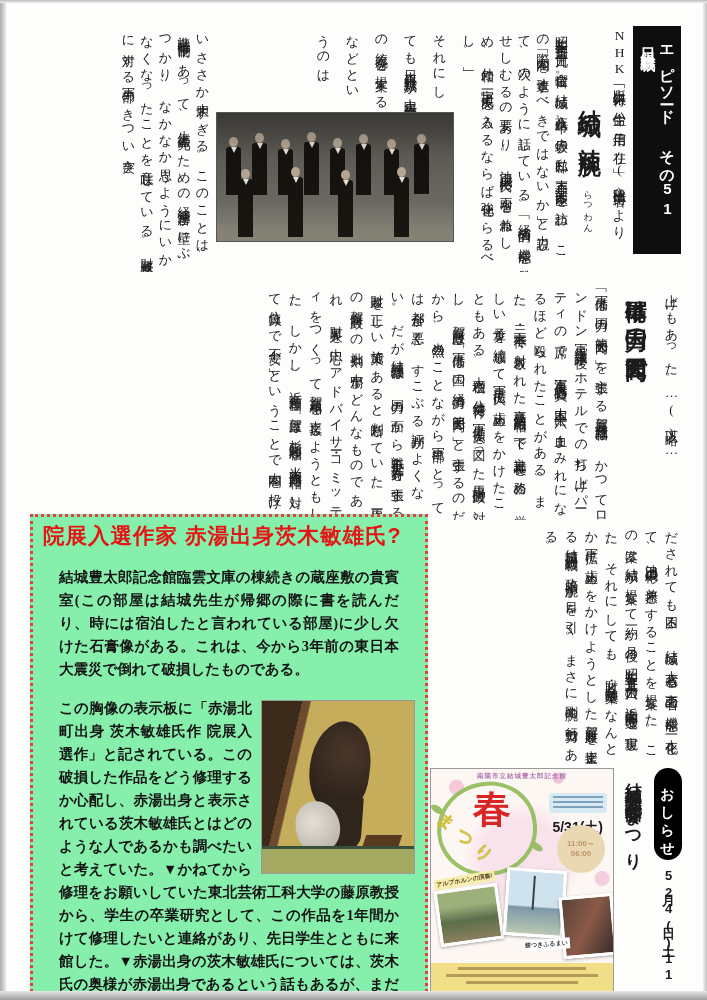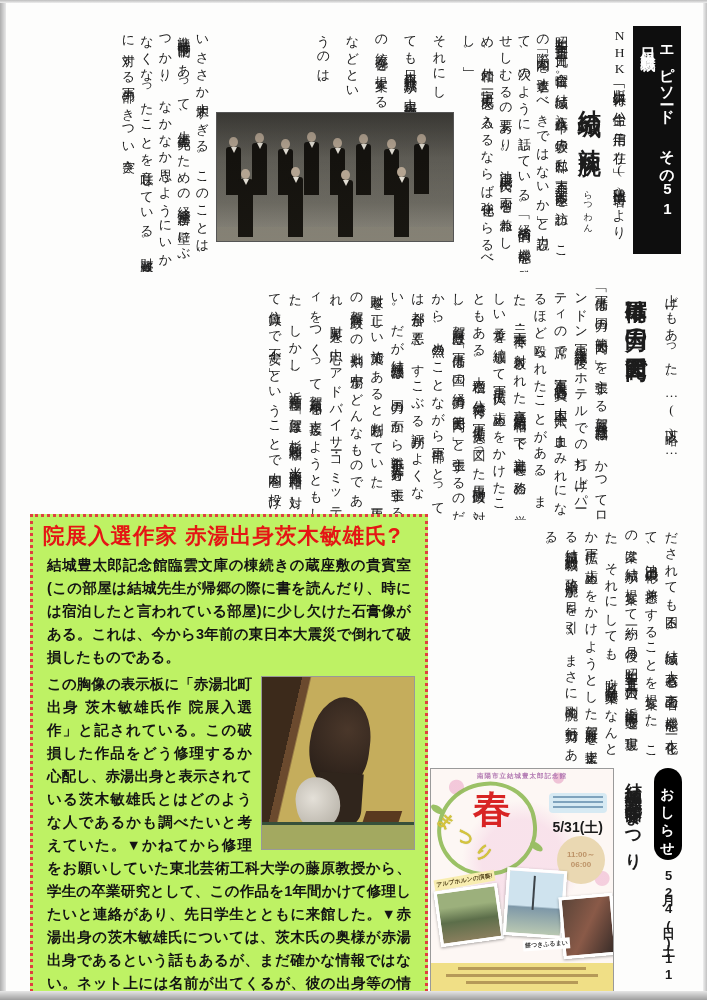--- a/index.html
+++ b/index.html
@@ -36,23 +36,23 @@
   
   .sec2 { position:absolute; top:284px; left:28px; right:26px; height:236px; display:flex; flex-direction:row-reverse; gap:6px; overflow:hidden; }
   .lead-col { font-size:13px; line-height:20px; letter-spacing:2px; height:100%; }
   .title2 { font-family:"Liberation Sans",sans-serif; font-weight:bold; font-size:22px; letter-spacing:1px; line-height:38px; height:100%; }
   .btxt3 { font-size:13px; line-height:20.4px; letter-spacing:2px; height:100%; }
 
   
   .cont-block { position:absolute; top:522px; right:26px; height:242px; width:262px; font-size:13px; line-height:20px; letter-spacing:2px; overflow:hidden; }
 
   
-  .redbox { position:absolute; left:30px; top:514px; width:398px; height:484px; box-sizing:border-box; border:3px dotted #e04040; background:#bef264; padding:5px 10px 6px; overflow:hidden; }
+  .redbox { position:absolute; left:30px; top:514px; width:398px; height:484px; box-sizing:border-box; border:3px dotted #e04040; background:#86efac; padding:5px 10px 6px; overflow:hidden; }
   .redbox h2 { margin:1px 0 4px; font-family:"Liberation Sans",sans-serif; font-weight:bold; font-size:21.5px; color:#e51515; letter-spacing:1px; line-height:1.25; }
-  .redbox p { margin:4px; font-family:Liberation Sans, sans-serif; font-weight:bold; font-size:14.5px; line-height:23px; color:#141414; text-align:justify; }
+  .redbox p { margin:16px; font-family:Liberation Serif, serif; font-weight:bold; font-size:14.5px; line-height:23px; color:#141414; text-align:justify; }
   .bust { float:right; width:152px; height:172px; margin:3px 0 3px 9px; position:relative; border:1px solid #999; overflow:hidden;
           background:linear-gradient(103deg,#3c2a1b 0 21%,#6b4a2e 21% 25%,#c5ad5c 26%); }
   .bust::after { content:""; position:absolute; left:0; right:0; bottom:0; height:24px; background:#a3a960; border-top:3px solid #37503a; }
   .bust .head-shape { position:absolute; left:48px; top:20px; width:60px; height:92px; background:radial-gradient(circle at 60% 35%,#4a372a,#2c211a 75%); border-radius:52% 48% 42% 46%; transform:rotate(7deg); }
   .bust .neck-shape { position:absolute; left:56px; top:96px; width:44px; height:52px; background:#30251c; border-radius:0 0 30% 30%; transform:rotate(4deg); }
   .bust .plaster { position:absolute; left:34px; top:100px; width:44px; height:52px; background:radial-gradient(circle at 40% 40%,#e4e0d8,#b9b4aa 80%); border-radius:46% 54% 50% 48%; transform:rotate(-8deg); }
   .bust .stand { position:absolute; right:16px; bottom:12px; width:36px; height:26px; background:#59391f; transform:skewX(-18deg); }
 
   
   .noticeRow { position:absolute; top:768px; right:24px; height:228px; display:flex; flex-direction:row-reverse; gap:8px; }
@@ -75,21 +75,21 @@
   .flyer-org { position:absolute; top:3px; left:0; right:0; text-align:center; font-family:"Liberation Sans",sans-serif; font-weight:bold; font-size:6.5px; color:#b279b2; letter-spacing:1px; }
   .wreath { position:absolute; left:6px; top:13px; width:92px; height:86px; border:4px solid #8ab84e; border-radius:52% 48% 50% 50%; transform:rotate(-7deg); opacity:.85; }
   .wreath::before, .wreath::after { content:""; position:absolute; width:14px; height:7px; background:#8ab84e; border-radius:50%; }
   .wreath::before { left:-8px; top:14px; transform:rotate(40deg); }
   .wreath::after { right:-8px; bottom:16px; transform:rotate(40deg); }
   .haru { position:absolute; left:42px; top:15px; font-weight:bold; font-size:38px; color:#d82424; font-family:"Liberation Serif",serif; }
   .matsuri { position:absolute; left:16px; top:38px; font-family:"Liberation Sans",sans-serif; font-weight:bold; font-size:17px; color:#d6c43c; letter-spacing:7px; transform:rotate(40deg); transform-origin:left top; text-shadow:0 0 1px #a0a83c; }
   .bubble { position:absolute; right:6px; top:24px; width:58px; height:20px; background:#d7eaf3; border-radius:4px; padding:3px 4px; box-sizing:border-box; }
   .bubble i { display:block; height:2px; background:#7fa3bd; margin-bottom:3px; }
   .fdate { position:absolute; right:10px; top:50px; font-family:"Liberation Sans",sans-serif; font-weight:bold; font-size:14px; color:#191919; }
-  .time-circle { position:absolute; right:8px; top:67px; width:48px; height:48px; border-radius:50%; background:#ead8b2; color:#bd9468; font-family:"Liberation Sans",sans-serif; font-weight:bold; font-size:8px; line-height:10px; text-align:center; padding-top:14px; box-sizing:border-box; }
+  .time-circle { position:absolute; right:8px; top:56px; width:48px; height:48px; border-radius:50%; background:#ead8b2; color:#bd9468; font-family:"Liberation Sans",sans-serif; font-weight:bold; font-size:8px; line-height:10px; text-align:center; padding-top:14px; box-sizing:border-box; }
   .fphoto { position:absolute; border:3px solid #fff; box-shadow:0 1px 3px rgba(0,0,0,.35); }
   .fp1 { left:6px; top:118px; width:58px; height:50px; transform:rotate(-8deg); background:linear-gradient(#9cb07c 30%,#5c6e4a 60%,#8a7f5e); }
   .fp2 { left:74px; top:100px; width:54px; height:62px; transform:rotate(4deg); background:linear-gradient(#cfe3ee 55%,#7e98a8 58%,#b9c8b2); }
   .fp2 i { position:absolute; left:24px; top:4px; width:2px; height:34px; background:#3c4348; }
   .fp3 { left:130px; top:126px; width:48px; height:56px; transform:rotate(-5deg); background:linear-gradient(120deg,#5a4438,#8a5a48 50%,#382c28); }
   .tagL { position:absolute; left:3px; top:106px; transform:rotate(-10deg); font-family:"Liberation Sans",sans-serif; font-weight:bold; font-size:6px; background:#f8edb0; color:#5a4a20; padding:1px 2px; z-index:4; }
   .tagR { position:absolute; left:92px; top:170px; transform:rotate(-4deg); font-family:"Liberation Sans",sans-serif; font-weight:bold; font-size:6px; background:#fff; color:#333; padding:1px 2px; z-index:4; }
   .flyer-band { position:absolute; bottom:0; left:0; right:0; height:30px; background:#f0df86; padding-top:4px; }
   .flyer-band i { display:block; height:3px; background:#9c7c44; opacity:.7; margin:0 auto 4px; }
   .flyer-band i:nth-child(1){ width:70%; } .flyer-band i:nth-child(2){ width:84%; } .flyer-band i:nth-child(3){ width:62%; }

